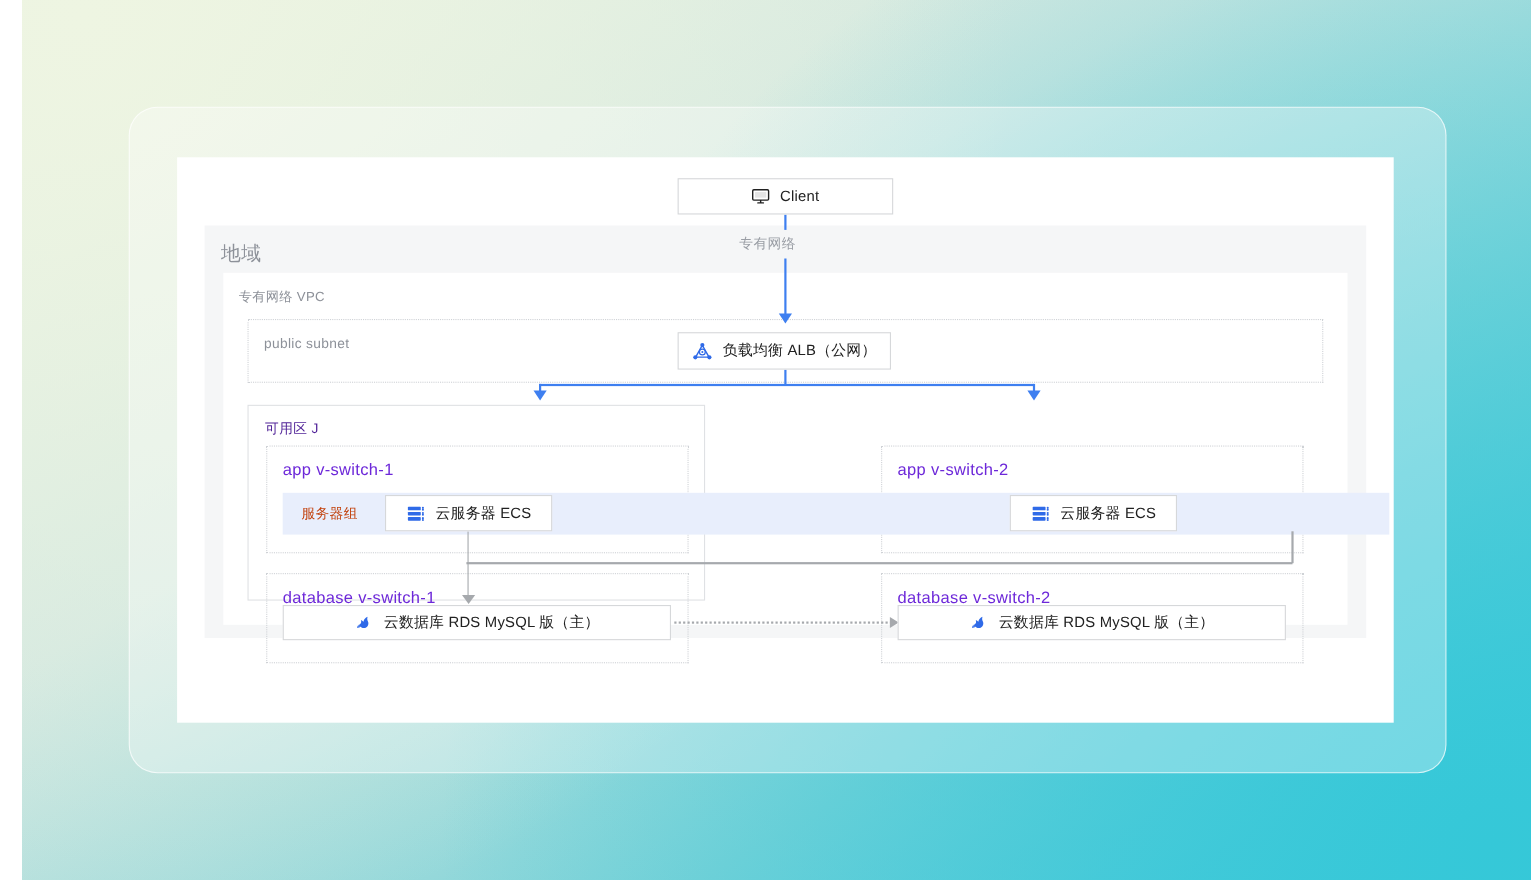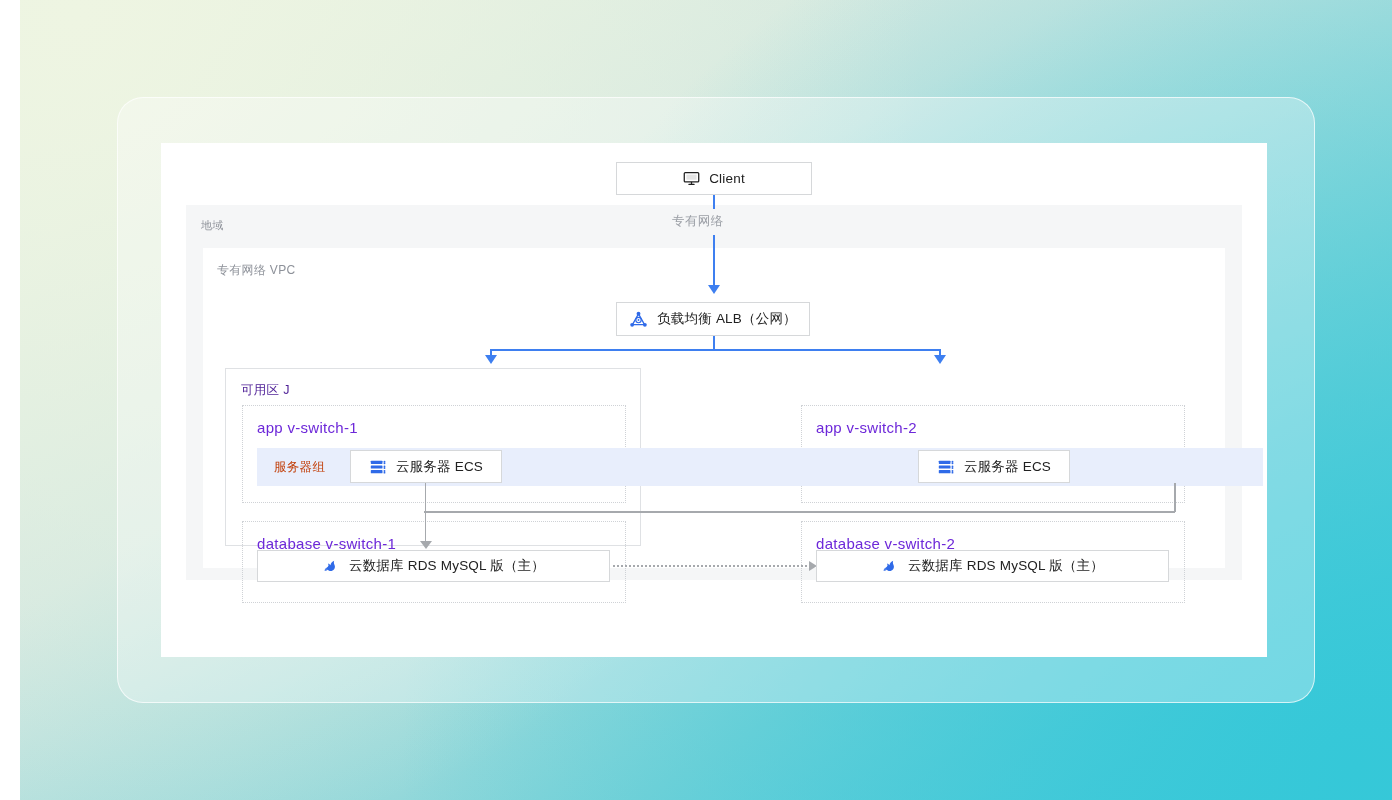--- a/index.html
+++ b/index.html
@@ -59,21 +59,21 @@
 
   
   .region {
     position: absolute;
     left: 25px; top: 62px;
     width: 1056px; height: 375px;
     background: #f5f6f7;
   }
   .region > .tag {
     position: absolute; left: 15px; top: 13px;
-    font-size: 11px; color: #8d9199; letter-spacing: .3px;
+    font-size: 18px; color: #8d9199; letter-spacing: .3px;
   }
 
   
   .vpc {
     position: absolute;
     left: 42px; top: 105px;
     width: 1022px; height: 320px;
     background: #ffffff;
   }
   .vpc > .tag {
@@ -197,20 +197,23 @@
     </div>
 
     <div class="region">
       <span class="tag">地域</span>
     </div>
 
     <div class="vpc">
       <span class="tag">专有网络 VPC</span>
     </div>
 
+    <div class="pubsubnet">
+      <span class="tag">public subnet</span>
+    </div>
 
     <div class="az left">
       <span class="tag">可用区 J</span>
     </div>
 
     <div class="vsw app l">
       <span class="tag">app v-switch-1</span>
     </div>
     <div class="vsw app r">
       <span class="tag">app v-switch-2</span>

